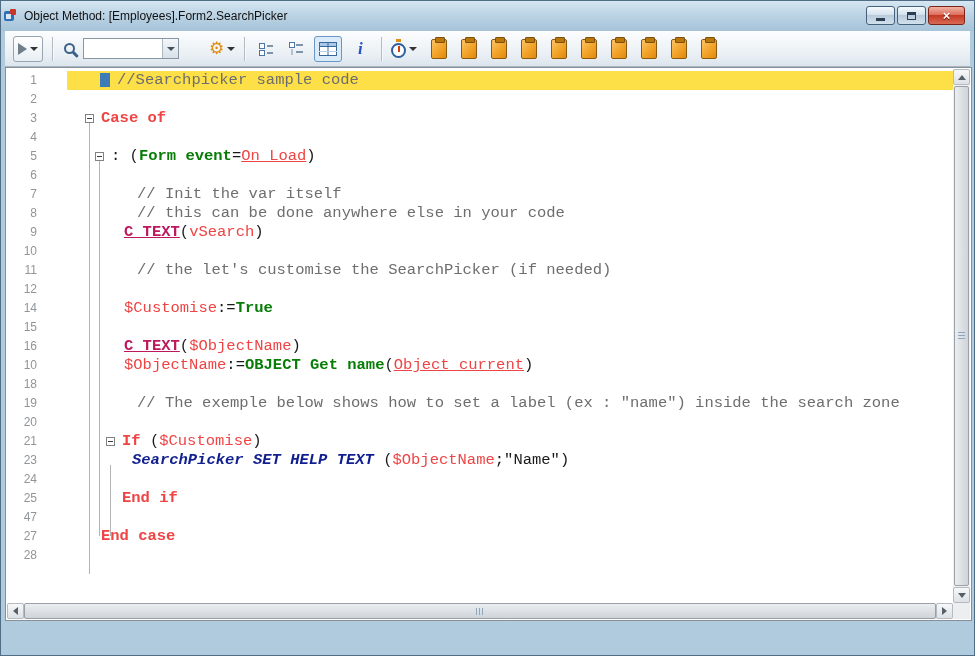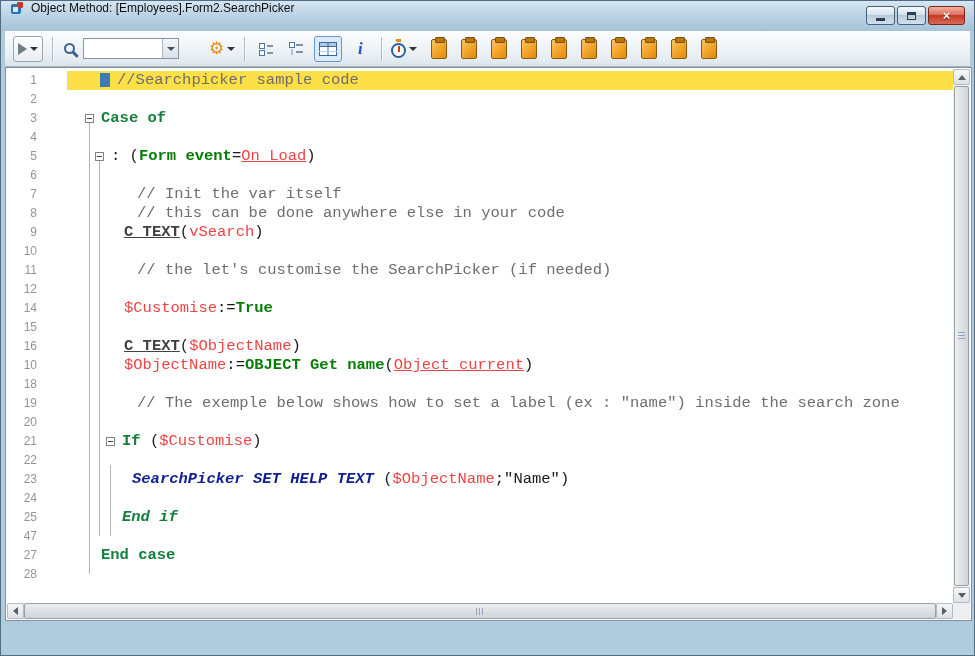--- a/index.html
+++ b/index.html
@@ -10,21 +10,21 @@
     position:relative; width:975px; height:656px;
     background:#b1cbde;
     border:1px solid #4f6d85;
     overflow:hidden;
   }
 
   
   .titlebar {
     position:absolute; top:0; left:0; right:0; height:30px;
     background:linear-gradient(180deg,#d6e6f2 0%,#bcd4e5 45%,#a6c3d8 100%);
-    display:flex; padding:0 8px;
+    display:flex; align-items:center; padding:0 1px;
   }
   .app-icon { width:16px; height:16px; margin-right:6px; display:inline-block; }
   .title-text { font-size:12px; color:#111; white-space:nowrap; }
   .win-controls { position:absolute; top:5px; right:9px; display:flex; gap:2px; }
   .win-btn {
     width:29px; height:19px; border:1px solid #46607a; border-radius:3px;
     background:linear-gradient(180deg,#f6fafd 0%,#d4e1ec 45%,#b9cbdb 50%,#d2e0ec 100%);
     display:flex; align-items:center; justify-content:center; cursor:default;
   }
   .win-btn.close {
@@ -82,23 +82,23 @@
   .line-num { width:60px; padding-right:30px; text-align:right; font-family:"Liberation Sans",sans-serif; font-size:12px; color:#90959a; line-height:19px; flex:none; }
   .line-content { position:relative; flex:1; white-space:pre; }
   .code-line.highlight .line-content { background:#fde047; }
 
   .fold-box { position:absolute; top:5px; width:9px; height:9px; border:1px solid #828282; background:#fff; }
   .fold-box::after { content:""; position:absolute; left:1px; top:3px; width:5px; height:1px; background:#3c3c3c; }
   .caret-block { position:absolute; left:33px; top:2px; width:10px; height:14px; background:#3e7cb8; }
   .fold-guide { position:absolute; width:1px; background:#b4b4b4; }
 
   .tk-comment { color:#6e6e6e; }
-  .tk-kw { color:#15803d; font-weight:bold; }
+  .tk-kw { color:#ef4444; font-weight:bold; }
   .tk-cmd { color:#077d07; font-weight:bold; }
-  .tk-cmdu { color:#404040; font-weight:bold; text-decoration:underline; }
+  .tk-cmdu { color:#be185d; font-weight:bold; text-decoration:underline; }
   .tk-const { color:#ef4444; text-decoration:underline; }
   .tk-var { color:#ef4444; }
   .tk-plugin { color:#101f8f; font-weight:bold; font-style:italic; }
   .tk-plain { color:#1a1a1a; }
 
   
   .vscroll { position:absolute; top:1px; right:1px; bottom:17px; width:17px; background:#f0f1f3; }
   .hscroll { position:absolute; left:1px; right:18px; bottom:1px; height:16px; background:#f0f1f3; display:flex; }
   .scroll-corner { position:absolute; right:1px; bottom:1px; width:17px; height:16px; background:#eceef0; }
   .scroll-btn { width:17px; height:16px; background:linear-gradient(#f7f8f9,#dde1e5); border:1px solid #b5bac0; border-radius:2px; display:flex; align-items:center; justify-content:center; flex:none; }
@@ -257,24 +257,23 @@
           <div class="code-line"><span class="line-num">11</span><span class="line-content" style="padding-left: 70px;"><span class="tk-comment">// the let's customise the SearchPicker (if needed)</span></span></div>
           <div class="code-line"><span class="line-num">12</span><span class="line-content"></span></div>
           <div class="code-line"><span class="line-num">14</span><span class="line-content" style="padding-left: 57px;"><span class="tk-var">$Customise</span><span class="tk-plain">:=</span><span class="tk-cmd">True</span></span></div>
           <div class="code-line"><span class="line-num">15</span><span class="line-content"></span></div>
           <div class="code-line"><span class="line-num">16</span><span class="line-content" style="padding-left: 57px;"><span class="tk-cmdu">C_TEXT</span><span class="tk-plain">(</span><span class="tk-var">$ObjectName</span><span class="tk-plain">)</span></span></div>
           <div class="code-line"><span class="line-num">10</span><span class="line-content" style="padding-left: 57px;"><span class="tk-var">$ObjectName</span><span class="tk-plain">:=</span><span class="tk-cmd">OBJECT Get name</span><span class="tk-plain">(</span><span class="tk-const">Object current</span><span class="tk-plain">)</span></span></div>
           <div class="code-line"><span class="line-num">18</span><span class="line-content"></span></div>
           <div class="code-line"><span class="line-num">19</span><span class="line-content" style="padding-left: 70px;"><span class="tk-comment">// The exemple below shows how to set a label (ex : "name") inside the search zone</span></span></div>
           <div class="code-line"><span class="line-num">20</span><span class="line-content"></span></div>
           <div class="code-line"><span class="line-num">21</span><span class="line-content" style="padding-left: 55px;"><span class="fold-box" style="left: 39px;"></span><span class="tk-kw">If</span><span class="tk-plain"> (</span><span class="tk-var">$Customise</span><span class="tk-plain">)</span></span></div>
-          <div class="code-line"><span class="line-num">22</span><span class="line-content"></span></div>
           <div class="code-line"><span class="line-num">23</span><span class="line-content" style="padding-left: 65px;"><span class="tk-plugin">SearchPicker SET HELP TEXT</span><span class="tk-plain"> (</span><span class="tk-var">$ObjectName</span><span class="tk-plain">;"Name")</span></span></div>
           <div class="code-line"><span class="line-num">24</span><span class="line-content"></span></div>
-          <div class="code-line"><span class="line-num">25</span><span class="line-content" style="padding-left: 55px; font-style: italic;"><span class="tk-kw">End if</span></span></div>
+          <div class="code-line"><span class="line-num">25</span><span class="line-content" style="padding-left: 55px;"><span class="tk-kw">End if</span></span></div>
           <div class="code-line"><span class="line-num">47</span><span class="line-content"></span></div>
           <div class="code-line"><span class="line-num">27</span><span class="line-content" style="padding-left: 34px;"><span class="tk-kw">End case</span></span></div>
           <div class="code-line"><span class="line-num">28</span><span class="line-content"></span></div>
         </div>
       <div class="fold-guide" style="left:82px;top:54px;height:451px"></div>
       <div class="fold-guide" style="left:92px;top:92px;height:375px"></div>
       <div class="fold-guide" style="left:103px;top:396px;height:71px"></div>
     </div>
 
     <div class="vscroll">

